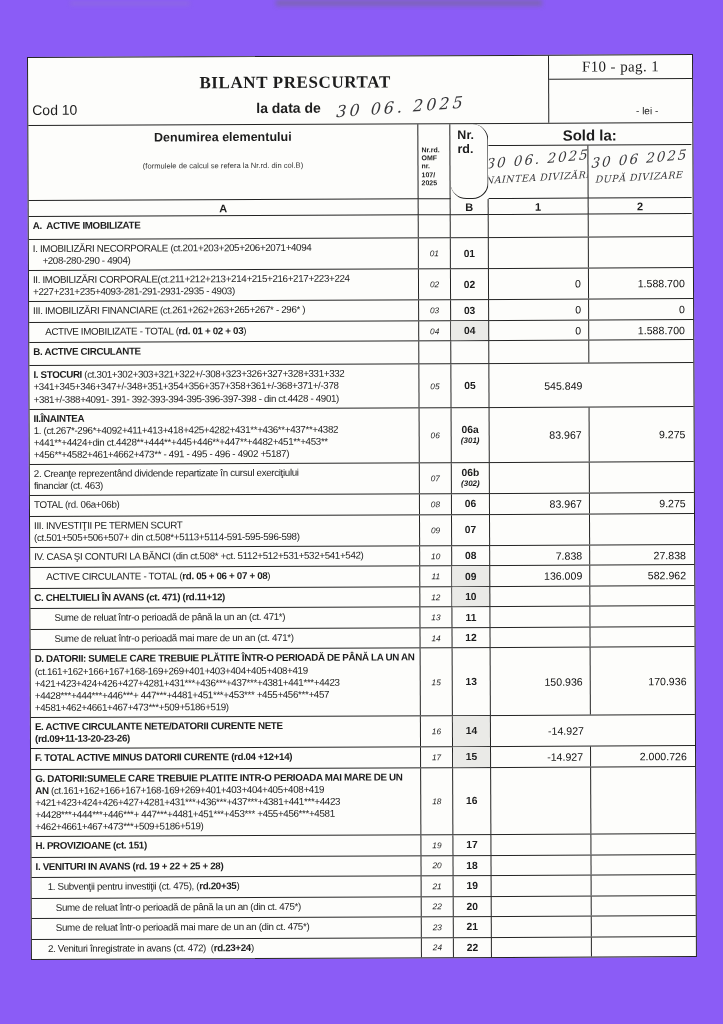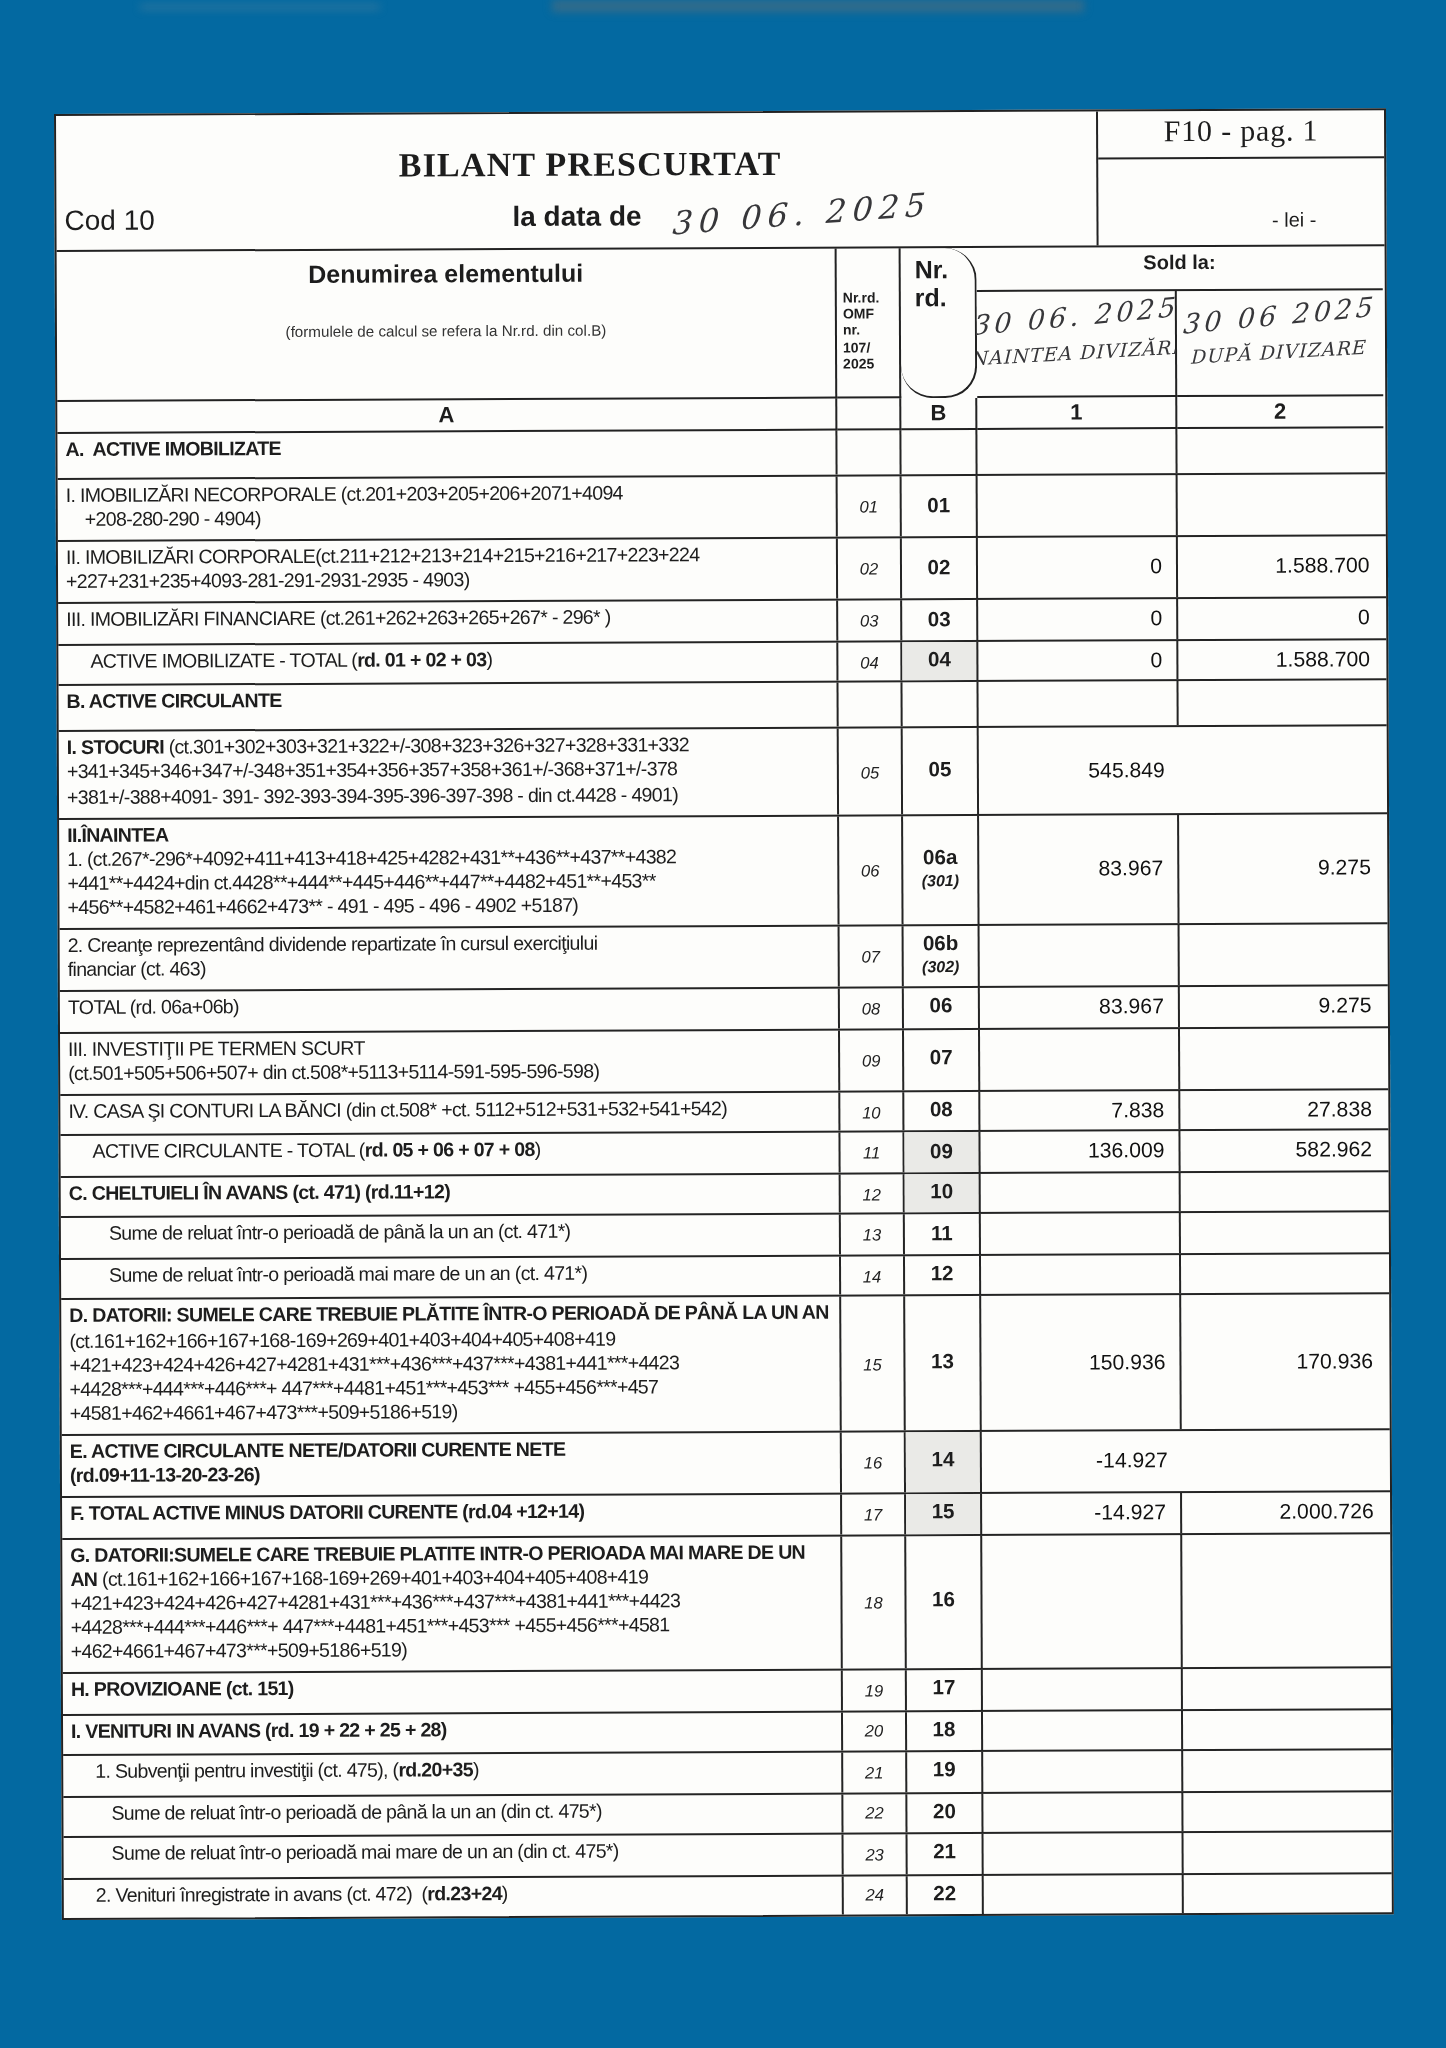--- a/index.html
+++ b/index.html
@@ -3,21 +3,21 @@
 <meta charset="utf-8">
 <style>
   html,body{margin:0;padding:0;}
   body{
     width:723px;height:1024px;overflow:hidden;position:relative;
     background:#fcfcfa;
     font-family:"Liberation Sans", sans-serif;
     color:#1d1d1d;
     -webkit-font-smoothing:antialiased;
   }
-  .sheet{position:absolute;inset:0;background:#0369a1;}
+  .sheet{position:absolute;inset:0;background:#8b5cf6;}
   .smudge{position:absolute;left:276px;top:0;width:266px;height:6px;
     background:rgba(110,110,110,.45);filter:blur(2px);}
   .smudge2{position:absolute;left:70px;top:2px;width:120px;height:3px;
     background:rgba(150,150,150,.25);filter:blur(2px);}
 
   .frame{
     position:absolute;left:27px;top:57px;width:664px;
     border:1.6px solid #222;
     transform:rotate(-0.25deg);transform-origin:top left;
     background:#fdfdfb;
@@ -44,21 +44,21 @@
   .thead > div{border-right:1.3px solid #222;border-bottom:1.3px solid #222;
     overflow:hidden;position:relative;}
   .thead > .noR{border-right:none;}
   .h-a{grid-area:1/1/3/2;text-align:center;}
   .h-a .t1{font-weight:700;font-size:12.5px;padding-top:5px;}
   .h-a .t2{font-size:7.6px;color:#333;margin-top:17px;}
   .h-omf{grid-area:1/2/3/3;font-size:7px;font-weight:700;line-height:8.2px;
     white-space:pre-line;padding:22px 0 0 3px;}
   .h-rd{grid-area:1/3/3/4;font-weight:700;font-size:12.5px;line-height:14px;
     white-space:pre-line;padding:4px 0 0 7px;border-radius:16px;}
-  .h-sold{grid-area:1/4/2/6;font-weight:700;font-size:10px;text-align:center;padding-top:3px;}
+  .h-sold{grid-area:1/4/2/6;font-weight:700;font-size:15px;text-align:center;padding-top:3px;}
   .h-c1{grid-area:2/4/3/5;}
   .h-c2{grid-area:2/5/3/6;}
   .hwcell{display:flex;flex-direction:column;align-items:center;padding-top:5px;}
   .hwcell .l1{font-size:13.5px;letter-spacing:2px;transform:rotate(-5deg) skewX(-10deg);white-space:nowrap;}
   .hwcell .l2{font-size:9.5px;letter-spacing:.5px;transform:rotate(-3deg) skewX(-6deg);
     margin-top:5px;white-space:nowrap;}
   .h-la{grid-area:3/1/4/2;} .h-lomf{grid-area:3/2/4/3;} .h-lb{grid-area:3/3/4/4;}
   .h-l1{grid-area:3/4/4/5;} .h-l2{grid-area:3/5/4/6;}
   .letter{display:flex;align-items:center;justify-content:center;
     font-weight:700;font-size:11px;}

